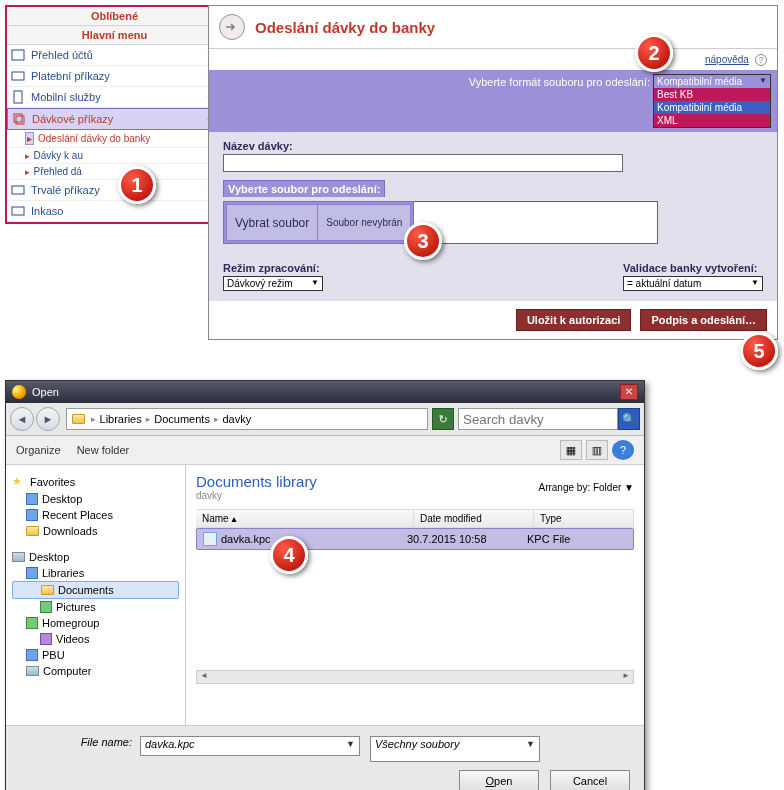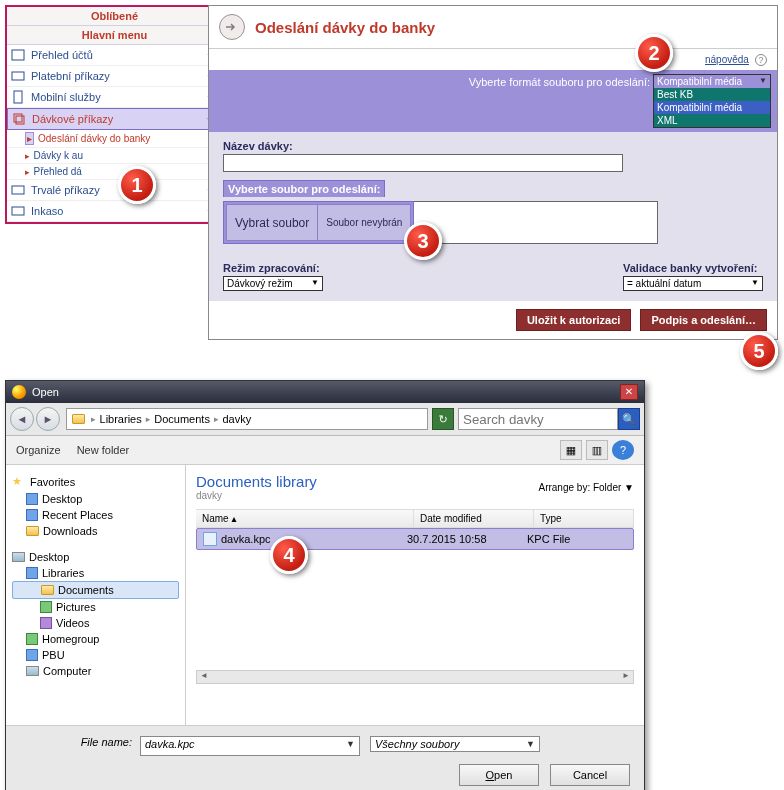--- a/index.html
+++ b/index.html
@@ -28,21 +28,21 @@
   .help-row { text-align: right; padding: 4px 10px; }
   .help-link { color: #2a4d8f; text-decoration: underline; font-size: 10px; }
   .help-icon { display: inline-block; width: 12px; height: 12px; border: 1px solid #888; border-radius: 50%; text-align: center; font-size: 9px; color: #888; line-height: 10px; margin-left: 3px; }
   
   .main-body { background: #e1e0ec; padding: 0; }
   .format-row { background: #9c91d8; color: #fff; text-align: right; padding: 4px 6px; font-size: 11px; display: flex; align-items: flex-start; justify-content: flex-end; }
   .format-label { padding-top: 2px; margin-right: 3px; }
   .dropdown-open { display: inline-block; width: 118px; vertical-align: top; text-align: left; background: #fff; border: 1px solid #333; font-size: 10px; }
   .dropdown-selected { background: #9c91d8; color: #fff; padding: 1px 3px; position: relative; }
   .dropdown-selected::after { content: "▼"; position: absolute; right: 3px; font-size: 8px; color: #333; }
-  .dropdown-item { background: #0f766e; color: #fff; padding: 1px 3px; }
+  .dropdown-item { background: #be185d; color: #fff; padding: 1px 3px; }
   .dropdown-item.hover { background: #3b5fc2; }
   
   .form-section { padding: 8px 14px; }
   .form-label { color: #2a2a5a; font-weight: bold; font-size: 11px; margin-bottom: 2px; }
   .form-input { width: 400px; border: 1px solid #666; background: #fff; height: 18px; padding: 1px 3px; }
   .file-row { display: flex; margin-top: 4px; }
   .file-wrap { background: #9c91d8; padding: 2px; border: 1px solid #7b6ec7; display: inline-flex; }
   .file-btn { background: #c2bde4; border: 1px solid #8a7fc9; padding: 2px 8px; color: #2a2a5a; font-size: 12px; }
   .file-status { background: #c2bde4; border: 1px solid #8a7fc9; border-left: none; padding: 12px 8px; color: #2a2a5a; font-size: 10px; }
   .file-input { flex: 1; max-width: 244px; border: 1px solid #666; border-left: none; background: #fff; height: auto; }
@@ -108,21 +108,21 @@
   .list-row .col-name { display: flex; align-items: center; flex: 1; }
   .scroll-h { height: 14px; background: #e8e8e8; border: 1px solid #ccc; position: relative; margin-top: 120px; }
   .scroll-h::before, .scroll-h::after { content: "◄"; position: absolute; left: 0; width: 14px; text-align: center; font-size: 8px; color: #666; }
   .scroll-h::after { content: "►"; left: auto; right: 0; }
   
   .dlg-footer { background: #e8e8e8; padding: 10px 14px; border-top: 1px solid #ccc; }
   .footer-row { display: flex; align-items: flex-start; margin-bottom: 8px; font-style: italic; }
   .footer-label { width: 120px; text-align: right; padding-right: 8px; }
   .footer-input { width: 220px; border: 1px solid #888; background: #fff; height: 20px; padding: 1px 4px; position: relative; }
   .footer-input::after { content: "▼"; position: absolute; right: 4px; top: 2px; font-size: 9px; color: #333; }
-  .footer-select { width: 170px; border: 1px solid #888; background: #fff; height: 16px; padding: 1px 4px; margin-left: 10px; position: relative; }
+  .footer-select { width: 170px; border: 1px solid #888; background: #fff; height: 26px; padding: 1px 4px; margin-left: 10px; position: relative; }
   .footer-select::after { content: "▼"; position: absolute; right: 4px; top: 2px; font-size: 9px; color: #333; }
   .footer-btns { text-align: right; }
   .dlg-btn { width: 80px; height: 22px; border: 1px solid #888; background: linear-gradient(#f8f8f8,#e0e0e0); margin-left: 8px; font-size: 11px; }
   
   
   .badge { position: absolute; width: 38px; height: 38px; border-radius: 50%; background: radial-gradient(circle at 35% 30%, #ff5a4a, #c41e12 70%); border: 3px solid #fff; box-shadow: 2px 2px 5px rgba(0,0,0,0.5); color: #fff; font-size: 20px; font-weight: bold; display: flex; align-items: center; justify-content: center; z-index: 100; }
 </style>
 </head>
 <body>
 
@@ -313,27 +313,27 @@
           <span>Libraries</span>
         </div>
       <div class="tree-item tree-indent-2 selected">
           <span class="tree-icon ico-folder"></span>
           <span>Documents</span>
         </div>
       <div class="tree-item tree-indent-2">
           <span class="tree-icon ico-green"></span>
           <span>Pictures</span>
         </div>
+      <div class="tree-item tree-indent-1">
+          <span class="tree-icon ico-green"></span>
+          <span>Homegroup</span>
+        </div>
       <div class="tree-item tree-indent-2">
           <span class="tree-icon ico-purple"></span>
           <span>Videos</span>
-        </div>
-      <div class="tree-item tree-indent-1">
-          <span class="tree-icon ico-green"></span>
-          <span>Homegroup</span>
         </div>
       <div class="tree-item tree-indent-1">
           <span class="tree-icon ico-blue"></span>
           <span>PBU</span>
         </div>
       <div class="tree-item tree-indent-1">
           <span class="tree-icon ico-monitor"></span>
           <span>Computer</span>
         </div>
     </div>

